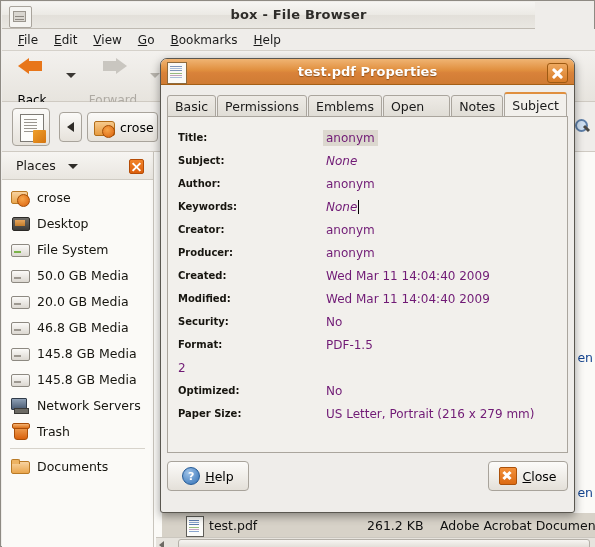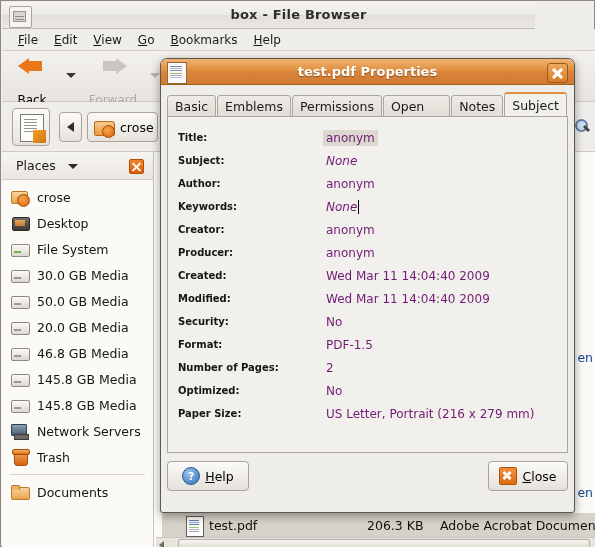--- a/index.html
+++ b/index.html
@@ -267,24 +267,20 @@
         <div class="place">
           <span class="ic ic-desktop"></span>
           <span class="pname">Desktop</span>
         </div>
         <div class="place">
           <span class="ic ic-drive fs"></span>
           <span class="pname">File System</span>
         </div>
         <div class="place">
           <span class="ic ic-drive"></span>
-          <span class="pname">30.0 GB Media</span>
-        </div>
-        <div class="place">
-          <span class="ic ic-drive"></span>
           <span class="pname">50.0 GB Media</span>
         </div>
         <div class="place">
           <span class="ic ic-drive"></span>
           <span class="pname">20.0 GB Media</span>
         </div>
         <div class="place">
           <span class="ic ic-drive"></span>
           <span class="pname">46.8 GB Media</span>
         </div>
@@ -318,21 +314,21 @@
       <div class="fb-row-partial" style="top:358px;">en</div>
     </div>
 
     <div class="magnifier"></div>
 
     <div class="fb-filerow">
       <div class="pdficon">
           <s></s>
         </div>
       <span class="fname" style="margin-left:47px;">test.pdf</span>
-      <span class="fsize">206.3 KB</span>
+      <span class="fsize">261.2 KB</span>
       <span class="ftype">Adobe Acrobat Documen</span>
     </div>
 
     <div class="fb-hscroll">
       <div class="lbtn"></div>
       <div class="thumb"></div>
     </div>
   </div>
 
   <div class="dlg">
@@ -340,22 +336,22 @@
     <div class="dlg-title">
       <div class="dlg-icon">
           <s></s>
         </div>
       <div class="t">test.pdf Properties</div>
       <div class="dlg-close"></div>
     </div>
 
     <div class="tabs">
       <div class="tab">Basic</div>
+      <div class="tab">Permissions</div>
       <div class="tab">Emblems</div>
-      <div class="tab">Permissions</div>
       <div class="tab">Open With</div>
       <div class="tab">Notes</div>
       <div class="tab active">Subject</div>
     </div>
 
     <div class="tabpanel">
       <div class="proptable">
 
         <div class="prow">
           <span class="pkey">Title:</span>
@@ -402,21 +398,20 @@
           <span class="pkey">Security:</span>
           <span class="pval">No</span>
         </div>
 
         <div class="prow">
           <span class="pkey">Format:</span>
           <span class="pval">PDF-1.5</span>
         </div>
 
         <div class="prow">
-          <span class="pkey">Number of Pages:</span>
           <span class="pval">2</span>
         </div>
 
         <div class="prow">
           <span class="pkey">Optimized:</span>
           <span class="pval">No</span>
         </div>
 
         <div class="prow">
           <span class="pkey">Paper Size:</span>

